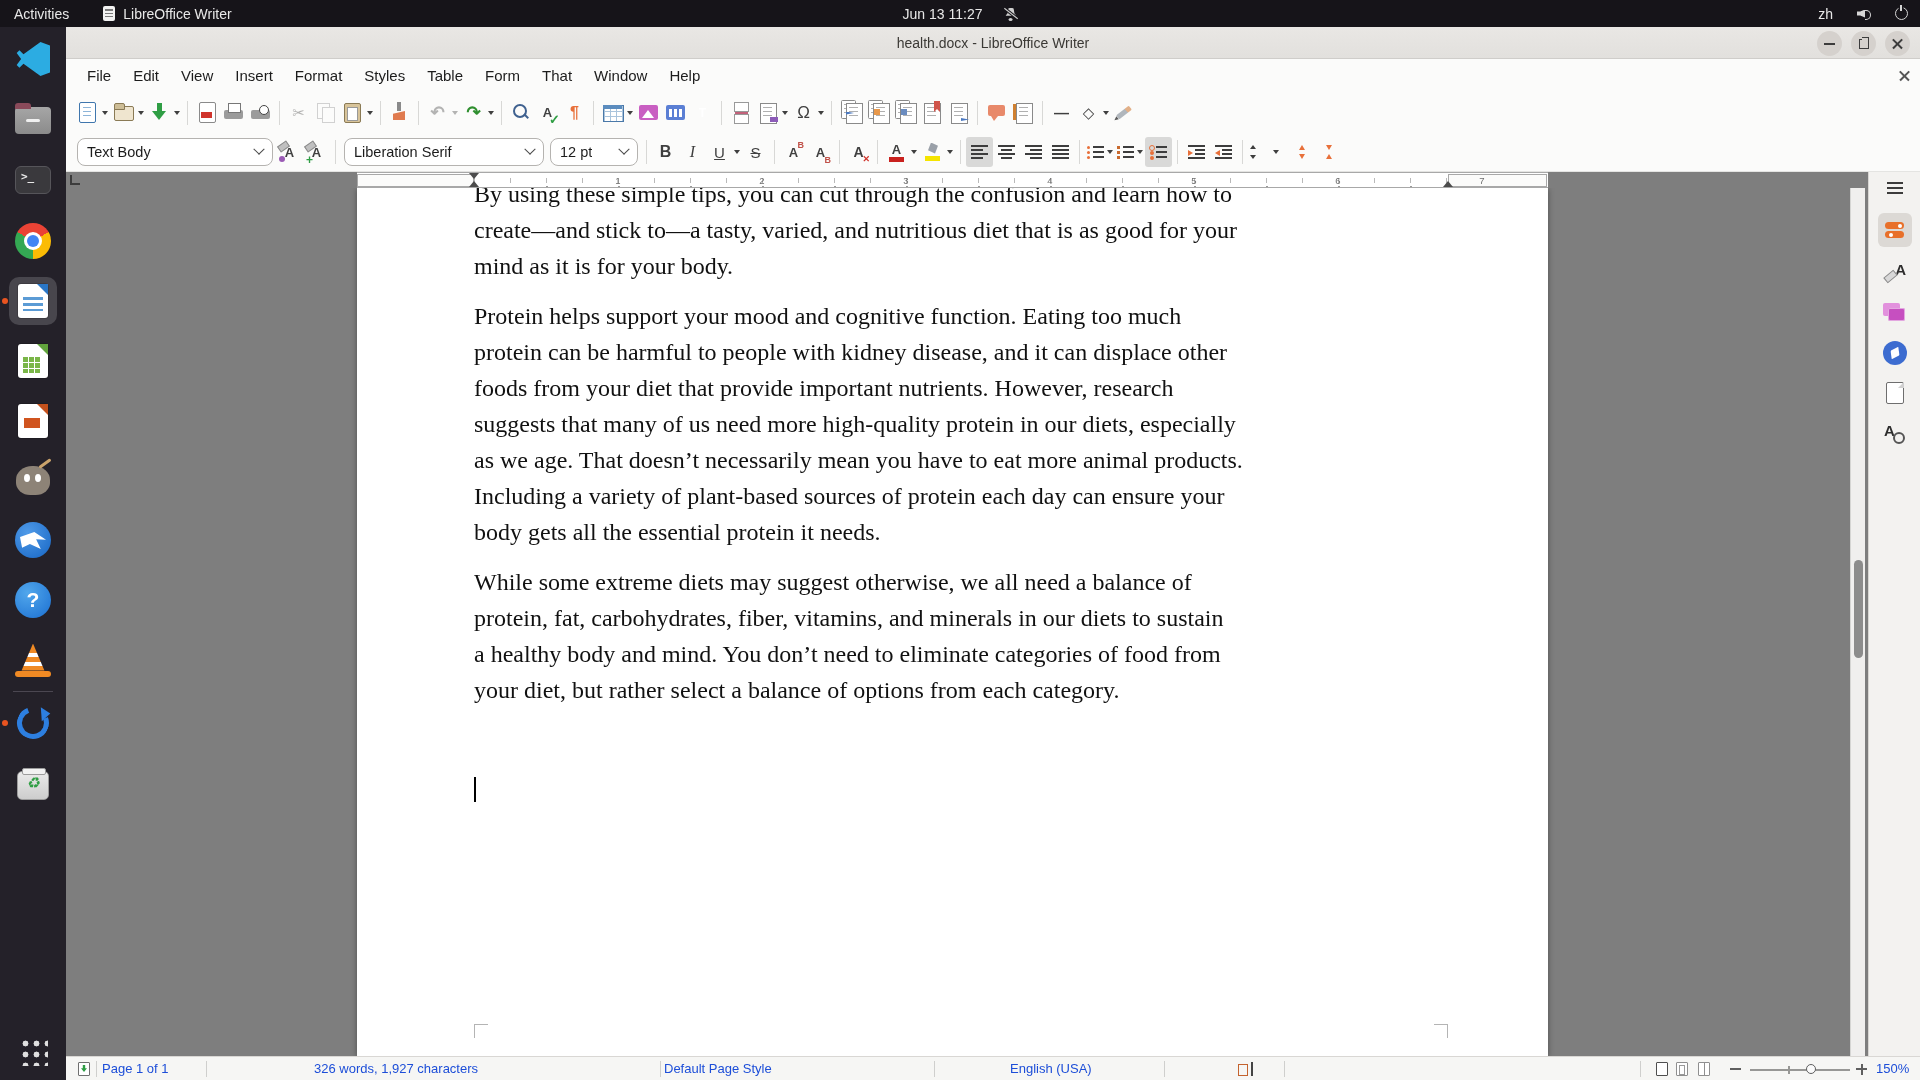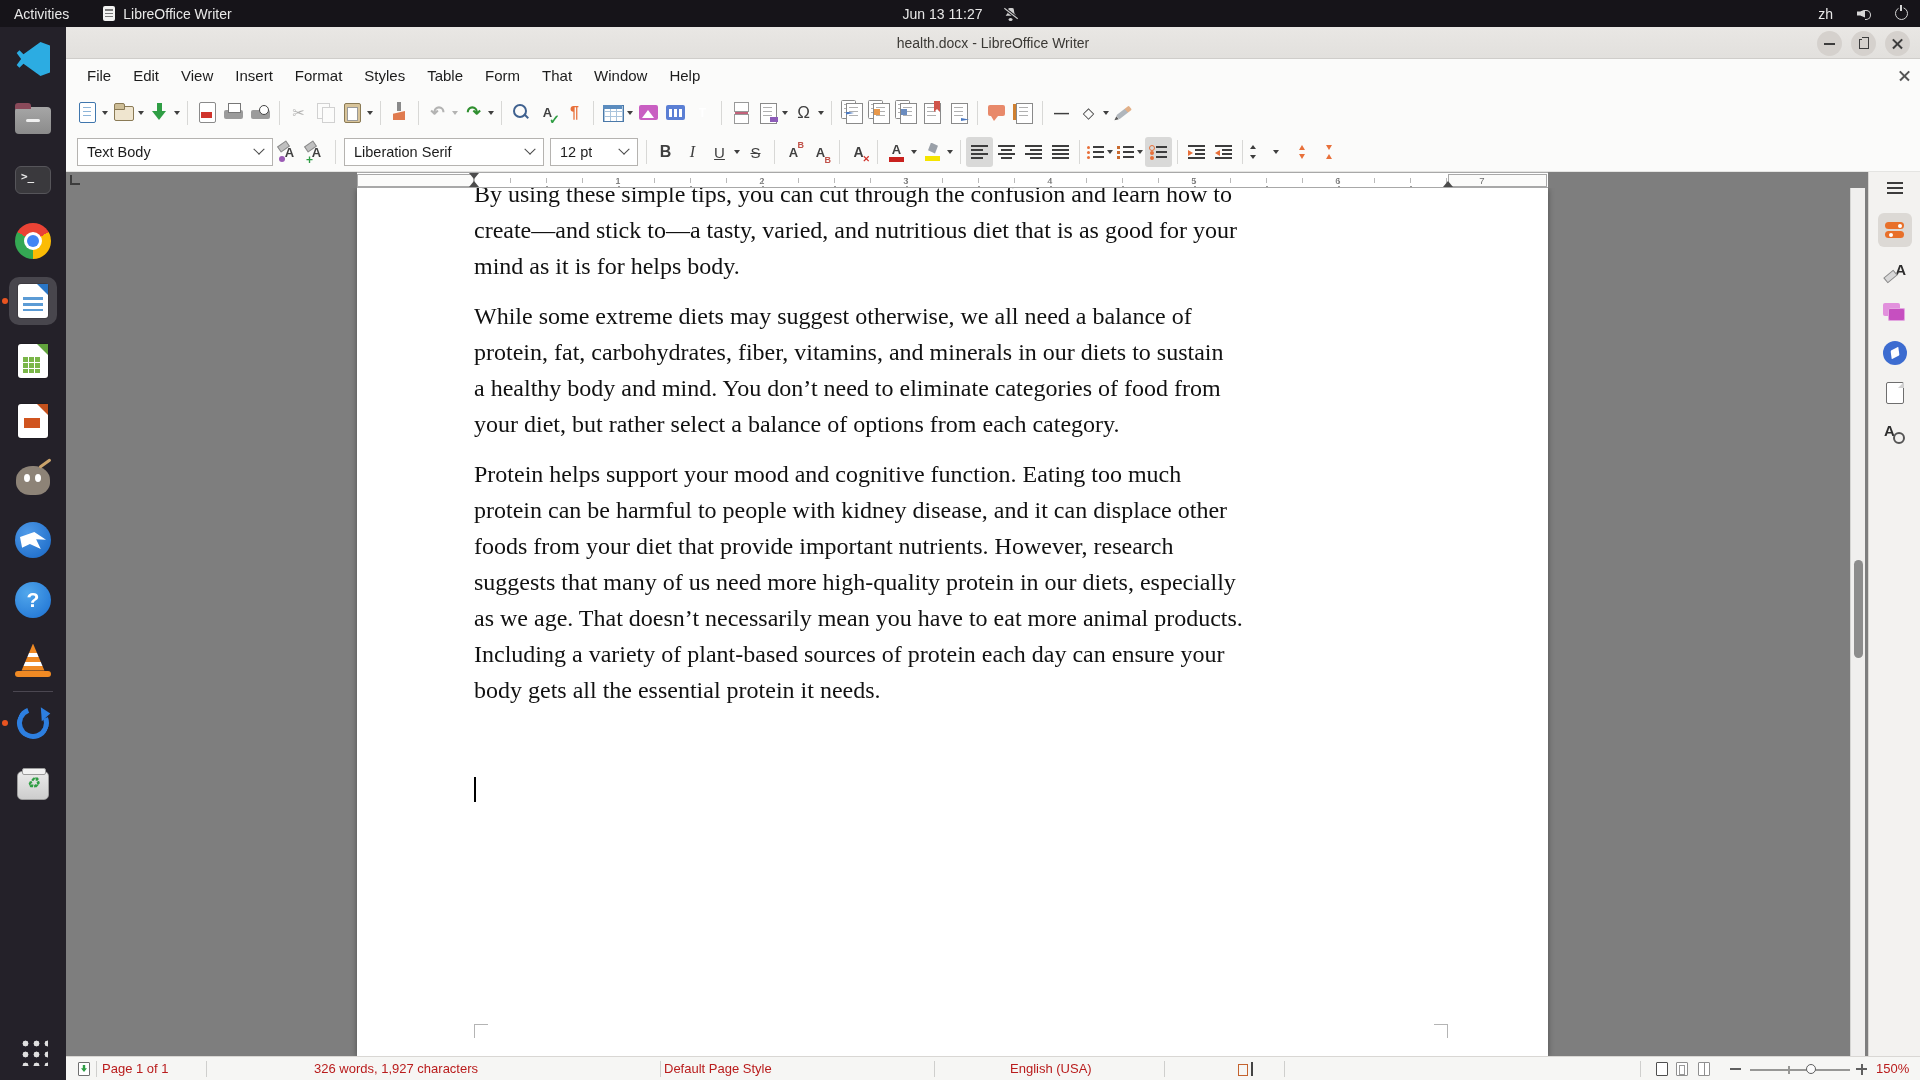--- a/index.html
+++ b/index.html
@@ -97,21 +97,21 @@
 .doc-close::after{transform:rotate(-45deg)}
 
 
 .toolbar{position:absolute;left:0;top:65px;width:100%;height:41px;background:#fbfbfa;display:flex;align-items:center;padding-left:8px}
 .formatbar{position:absolute;left:0;top:106px;width:100%;height:39px;background:#fbfbfa;border-bottom:1px solid #e4e4e2;display:flex;align-items:center;padding-left:8px}
 .tb-btn{height:30px;min-width:27px;border:none;background:transparent;display:flex;align-items:center;justify-content:center;gap:3px;border-radius:3px;padding:0 2px;position:relative}
 .tb-btn.on{background:#d9d9d8}
 .tb-btn.dis{opacity:.38}
 .tsep{width:1px;height:24px;background:#d8d8d6;margin:0 5px;flex:0 0 1px}
 .dd{width:0;height:0;border-left:3.5px solid transparent;border-right:3.5px solid transparent;border-top:4.2px solid #3f3f3f}
-.combo{height:28px;background:#fff;border:1px solid #b5b3b0;border-radius:0;display:flex;align-items:center;justify-content:space-between;padding:0 9px;margin:4px 3px}
+.combo{height:28px;background:#fff;border:1px solid #b5b3b0;border-radius:8px;display:flex;align-items:center;justify-content:space-between;padding:0 9px;margin:4px 3px}
 .combo-text{font-size:14.5px;color:#1c1c1c;white-space:nowrap;overflow:hidden}
 .cv{width:8px;height:8px;border-right:1.7px solid #4a4a4a;border-bottom:1.7px solid #4a4a4a;transform:rotate(45deg) translate(-2px,-2px);flex:0 0 8px}
 .ic{position:relative;width:23px;height:23px;display:flex;align-items:center;justify-content:center;font-size:15px;color:#3f3f3f;font-style:normal}
 .g-redo{color:#2f8f2f;font-size:17px;font-weight:700}
 .g-undo{font-size:17px;font-weight:700}
 .g-pilcrow{color:#e8703a;font-weight:700;font-size:16px}
 .g-omega{font-size:17px}
 .g-hline{font-weight:700}
 
 .ic-docnew::before{content:"";position:absolute;left:3px;top:1px;width:15px;height:19px;background:#fff;border:1.4px solid #3f76ad;border-radius:2px}
@@ -243,21 +243,21 @@
 .si-gallery::after{content:"";position:absolute;left:5px;top:5px;width:17px;height:13px;background:#c64fc0;border-radius:2px;box-shadow:inset 0 0 0 1px rgba(255,255,255,.5)}
 .si-nav{width:24px;height:24px;background:#3c6cd0;border-radius:50%}
 .si-nav::before{content:"";position:absolute;left:7px;top:5px;width:10px;height:14px;background:#fff;clip-path:polygon(50% 0,100% 50%,50% 100%,0 50%);transform:rotate(28deg)}
 .si-page{width:18px;height:22px;background:#fff;border:1.6px solid #6e6e6e;border-radius:2px}
 .si-page::after{content:"";position:absolute;right:-1px;top:-1px;width:0;height:0;border-left:6px solid transparent;border-bottom:6px solid #d0d0d0}
 .si-inspector{width:22px;height:20px}
 .si-inspector::before{content:"A";position:absolute;left:0;top:-2px;font:700 15px "Liberation Sans",sans-serif;color:#2e2e2e}
 .si-inspector::after{content:"";position:absolute;right:1px;bottom:0;width:8px;height:8px;border:2px solid #555;border-radius:50%}
 
 
-.statusbar{position:absolute;left:0;top:1029px;width:100%;height:24px;background:#f6f6f4;border-top:1px solid #d9d7d4;font-size:13px;color:#b91c1c}
+.statusbar{position:absolute;left:0;top:1029px;width:100%;height:24px;background:#f6f6f4;border-top:1px solid #d9d7d4;font-size:13px;color:#1d4ed8}
 .sb-item{position:absolute;top:0;line-height:24px;white-space:nowrap}
 .sb-sep{position:absolute;top:4px;width:1px;height:16px;background:#cfcfcd}
 .savei{position:absolute;left:12px;top:5px;width:12px;height:14px;background:#fff;border:1.3px solid #6f6f6f;border-radius:1px}
 .savei::after{content:"";position:absolute;left:2px;top:2px;width:6px;height:7px;background:#2f9e44;clip-path:polygon(30% 0,70% 0,70% 45%,100% 45%,50% 100%,0 45%,30% 45%)}
 .selmode{position:absolute;left:1172px;top:5px;width:18px;height:14px}
 .selmode::before{content:"";position:absolute;left:0;top:2px;width:8px;height:10px;border:1.4px solid #c4622d}
 .selmode::after{content:"";position:absolute;right:3px;top:0;width:2px;height:14px;background:#444;box-shadow:-3px 0 0 -0.5px transparent}
 .pv{position:absolute;top:5px;width:12px;height:14px;border:1.5px solid #8f8f8f;background:#fff;border-radius:1px}
 .pv.pv-on{border-color:#4f4f4f}
 .pv2::after{content:"";position:absolute;left:2px;top:2px;width:3.5px;height:8px;border:1px solid #9a9a9a}
@@ -602,36 +602,36 @@
           <span class="rnum" style="left: 1125px;">7</span>
         </div>
     </div>
 
     <div class="docarea">
       <div class="doc-page">
         <div class="doc-text" id="doc-text">
             <p class="body">
               <span class="doc-line">By using these simple tips, you can cut through the confusion and learn how to</span>
               <span class="doc-line">create—and stick to—a tasty, varied, and nutritious diet that is as good for your</span>
-              <span class="doc-line">mind as it is for helps body.</span>
-            </p>
-            <p class="body">
-              <span class="doc-line">While some extreme diets may suggest otherwise, we all need a balance of</span>
-              <span class="doc-line">protein, fat, carbohydrates, fiber, vitamins, and minerals in our diets to sustain</span>
-              <span class="doc-line">a healthy body and mind. You don’t need to eliminate categories of food from</span>
-              <span class="doc-line">your diet, but rather select a balance of options from each category.</span>
+              <span class="doc-line">mind as it is for your body.</span>
             </p>
             <p class="body">
               <span class="doc-line">Protein helps support your mood and cognitive function. Eating too much</span>
               <span class="doc-line">protein can be harmful to people with kidney disease, and it can displace other</span>
               <span class="doc-line">foods from your diet that provide important nutrients. However, research</span>
               <span class="doc-line">suggests that many of us need more high-quality protein in our diets, especially</span>
               <span class="doc-line">as we age. That doesn’t necessarily mean you have to eat more animal products.</span>
               <span class="doc-line">Including a variety of plant-based sources of protein each day can ensure your</span>
               <span class="doc-line">body gets all the essential protein it needs.</span>
+            </p>
+            <p class="body">
+              <span class="doc-line">While some extreme diets may suggest otherwise, we all need a balance of</span>
+              <span class="doc-line">protein, fat, carbohydrates, fiber, vitamins, and minerals in our diets to sustain</span>
+              <span class="doc-line">a healthy body and mind. You don’t need to eliminate categories of food from</span>
+              <span class="doc-line">your diet, but rather select a balance of options from each category.</span>
             </p>
           </div>
         <div class="caret"></div>
         <div class="cornermark cm-left"></div>
         <div class="cornermark cm-right"></div>
       </div>
       <div class="vscroll">
         <div class="vthumb"></div>
       </div>
     </div>

